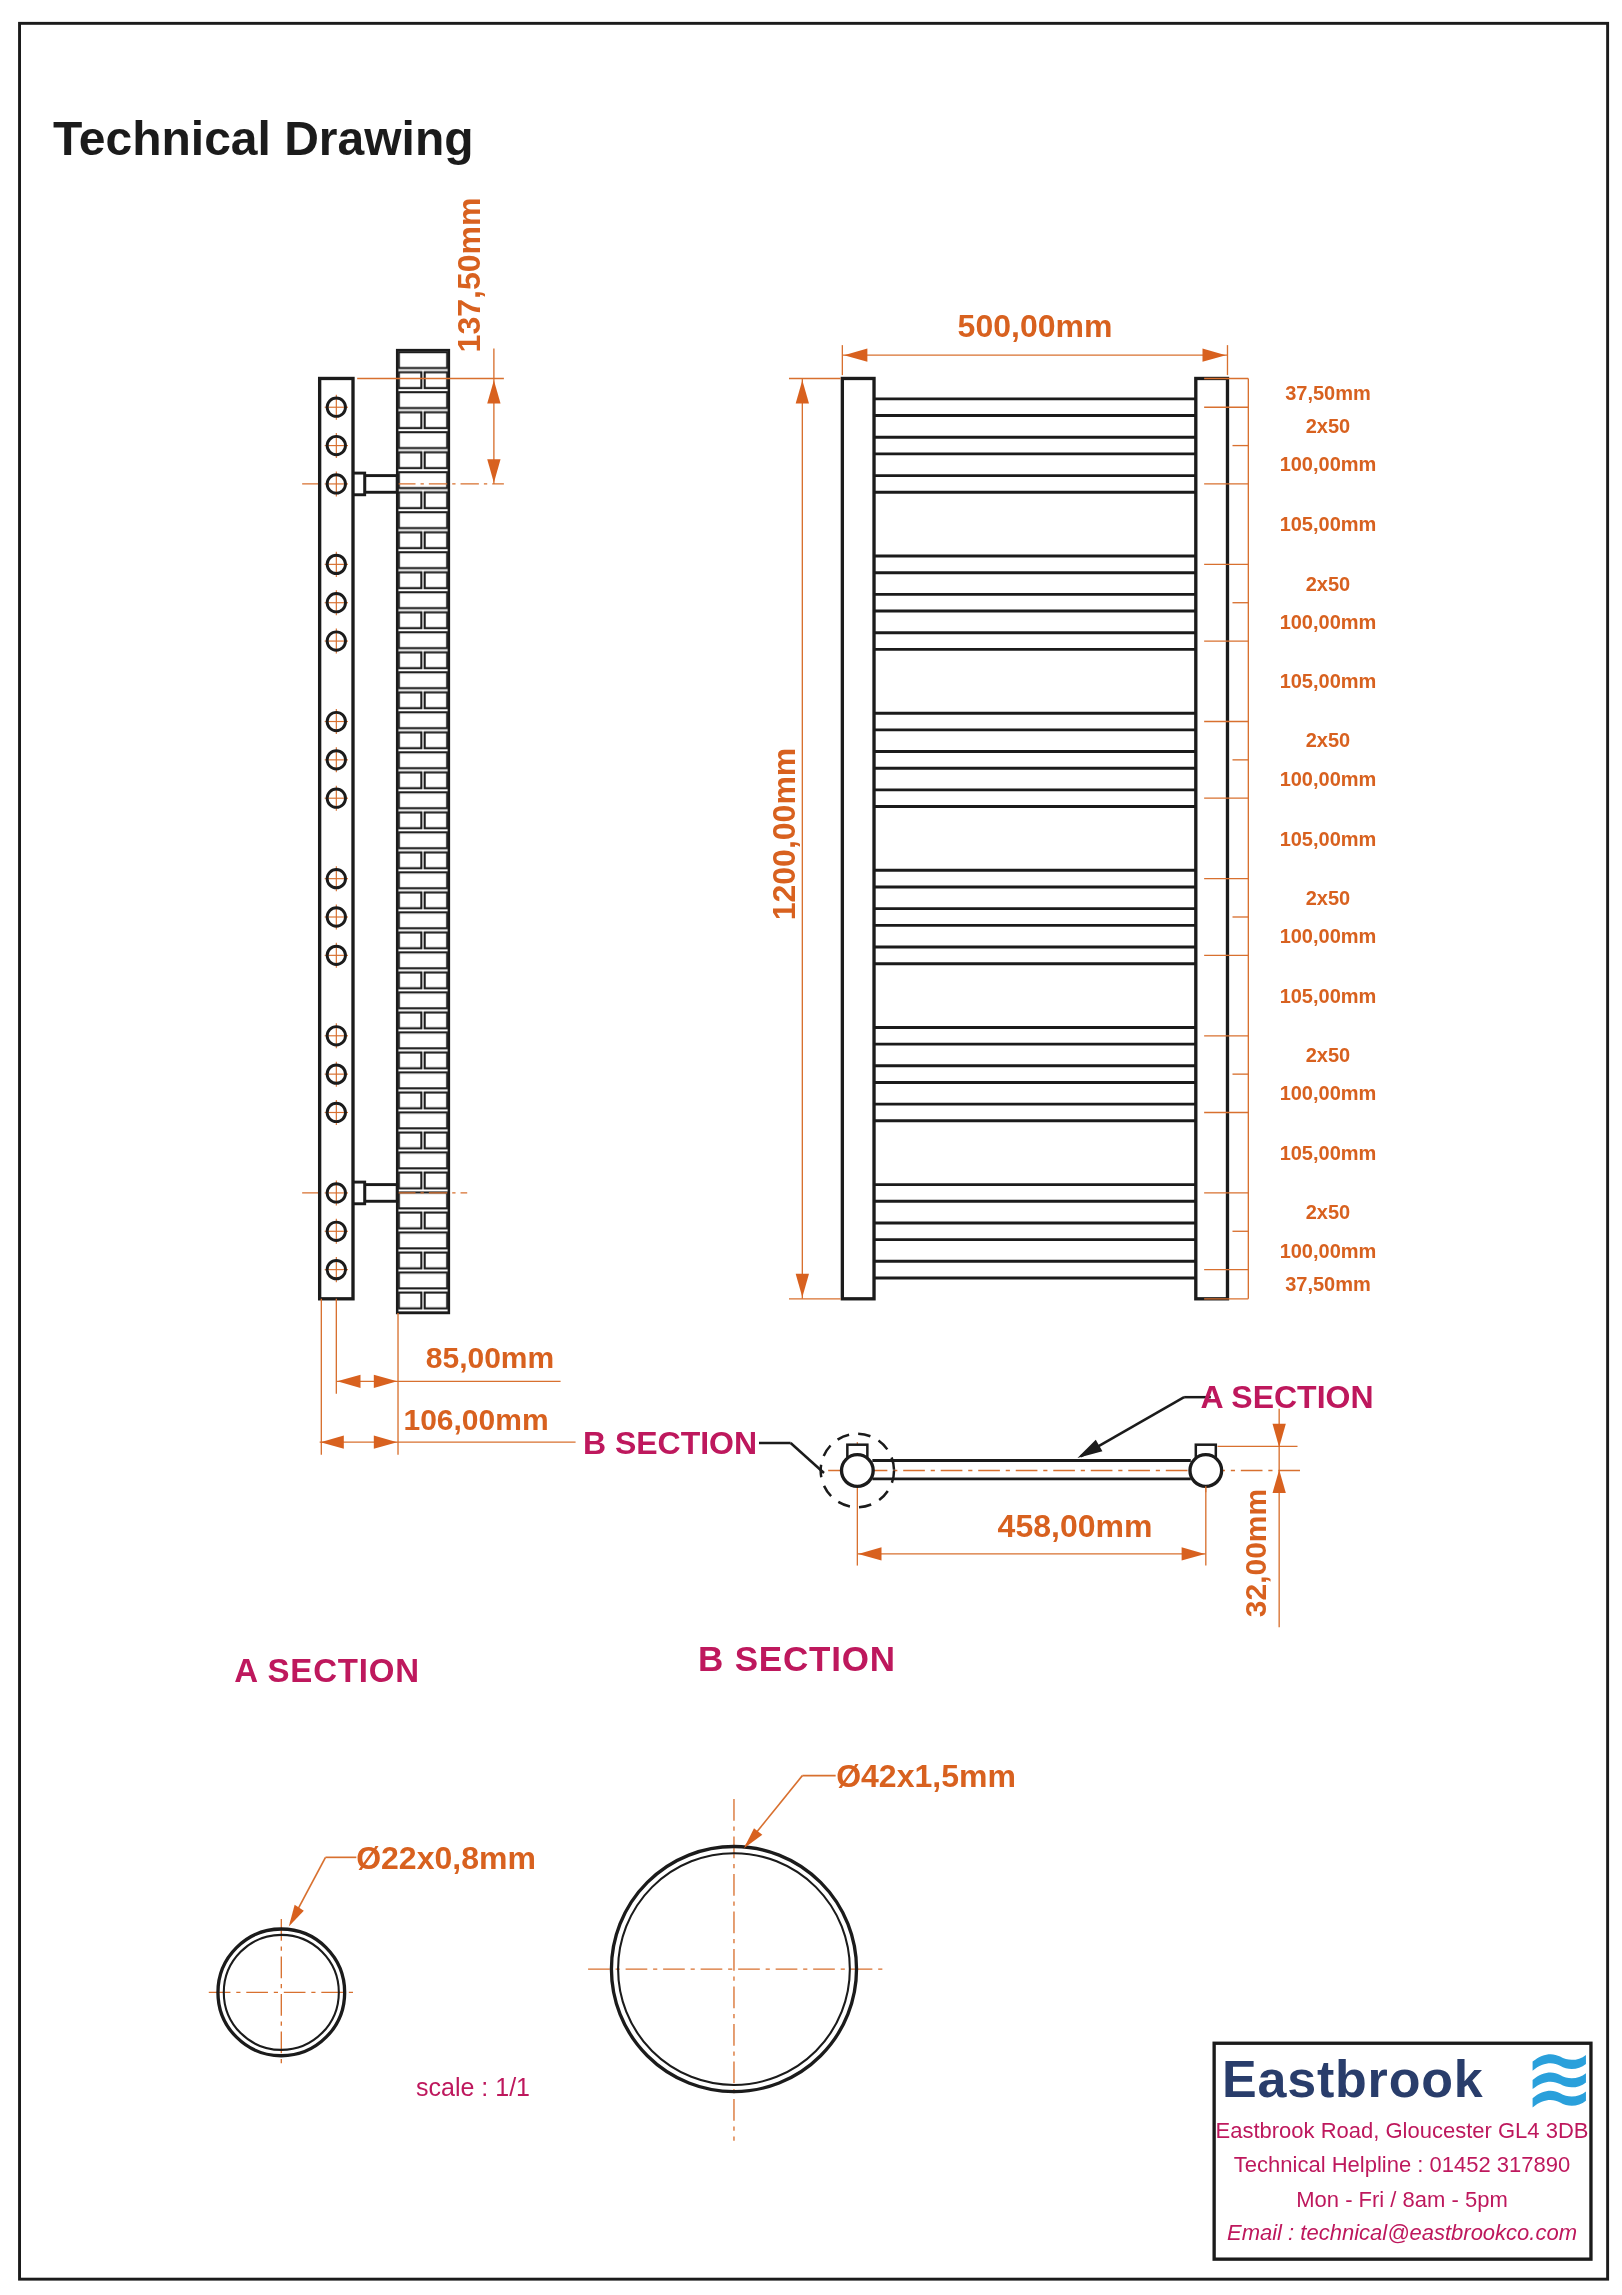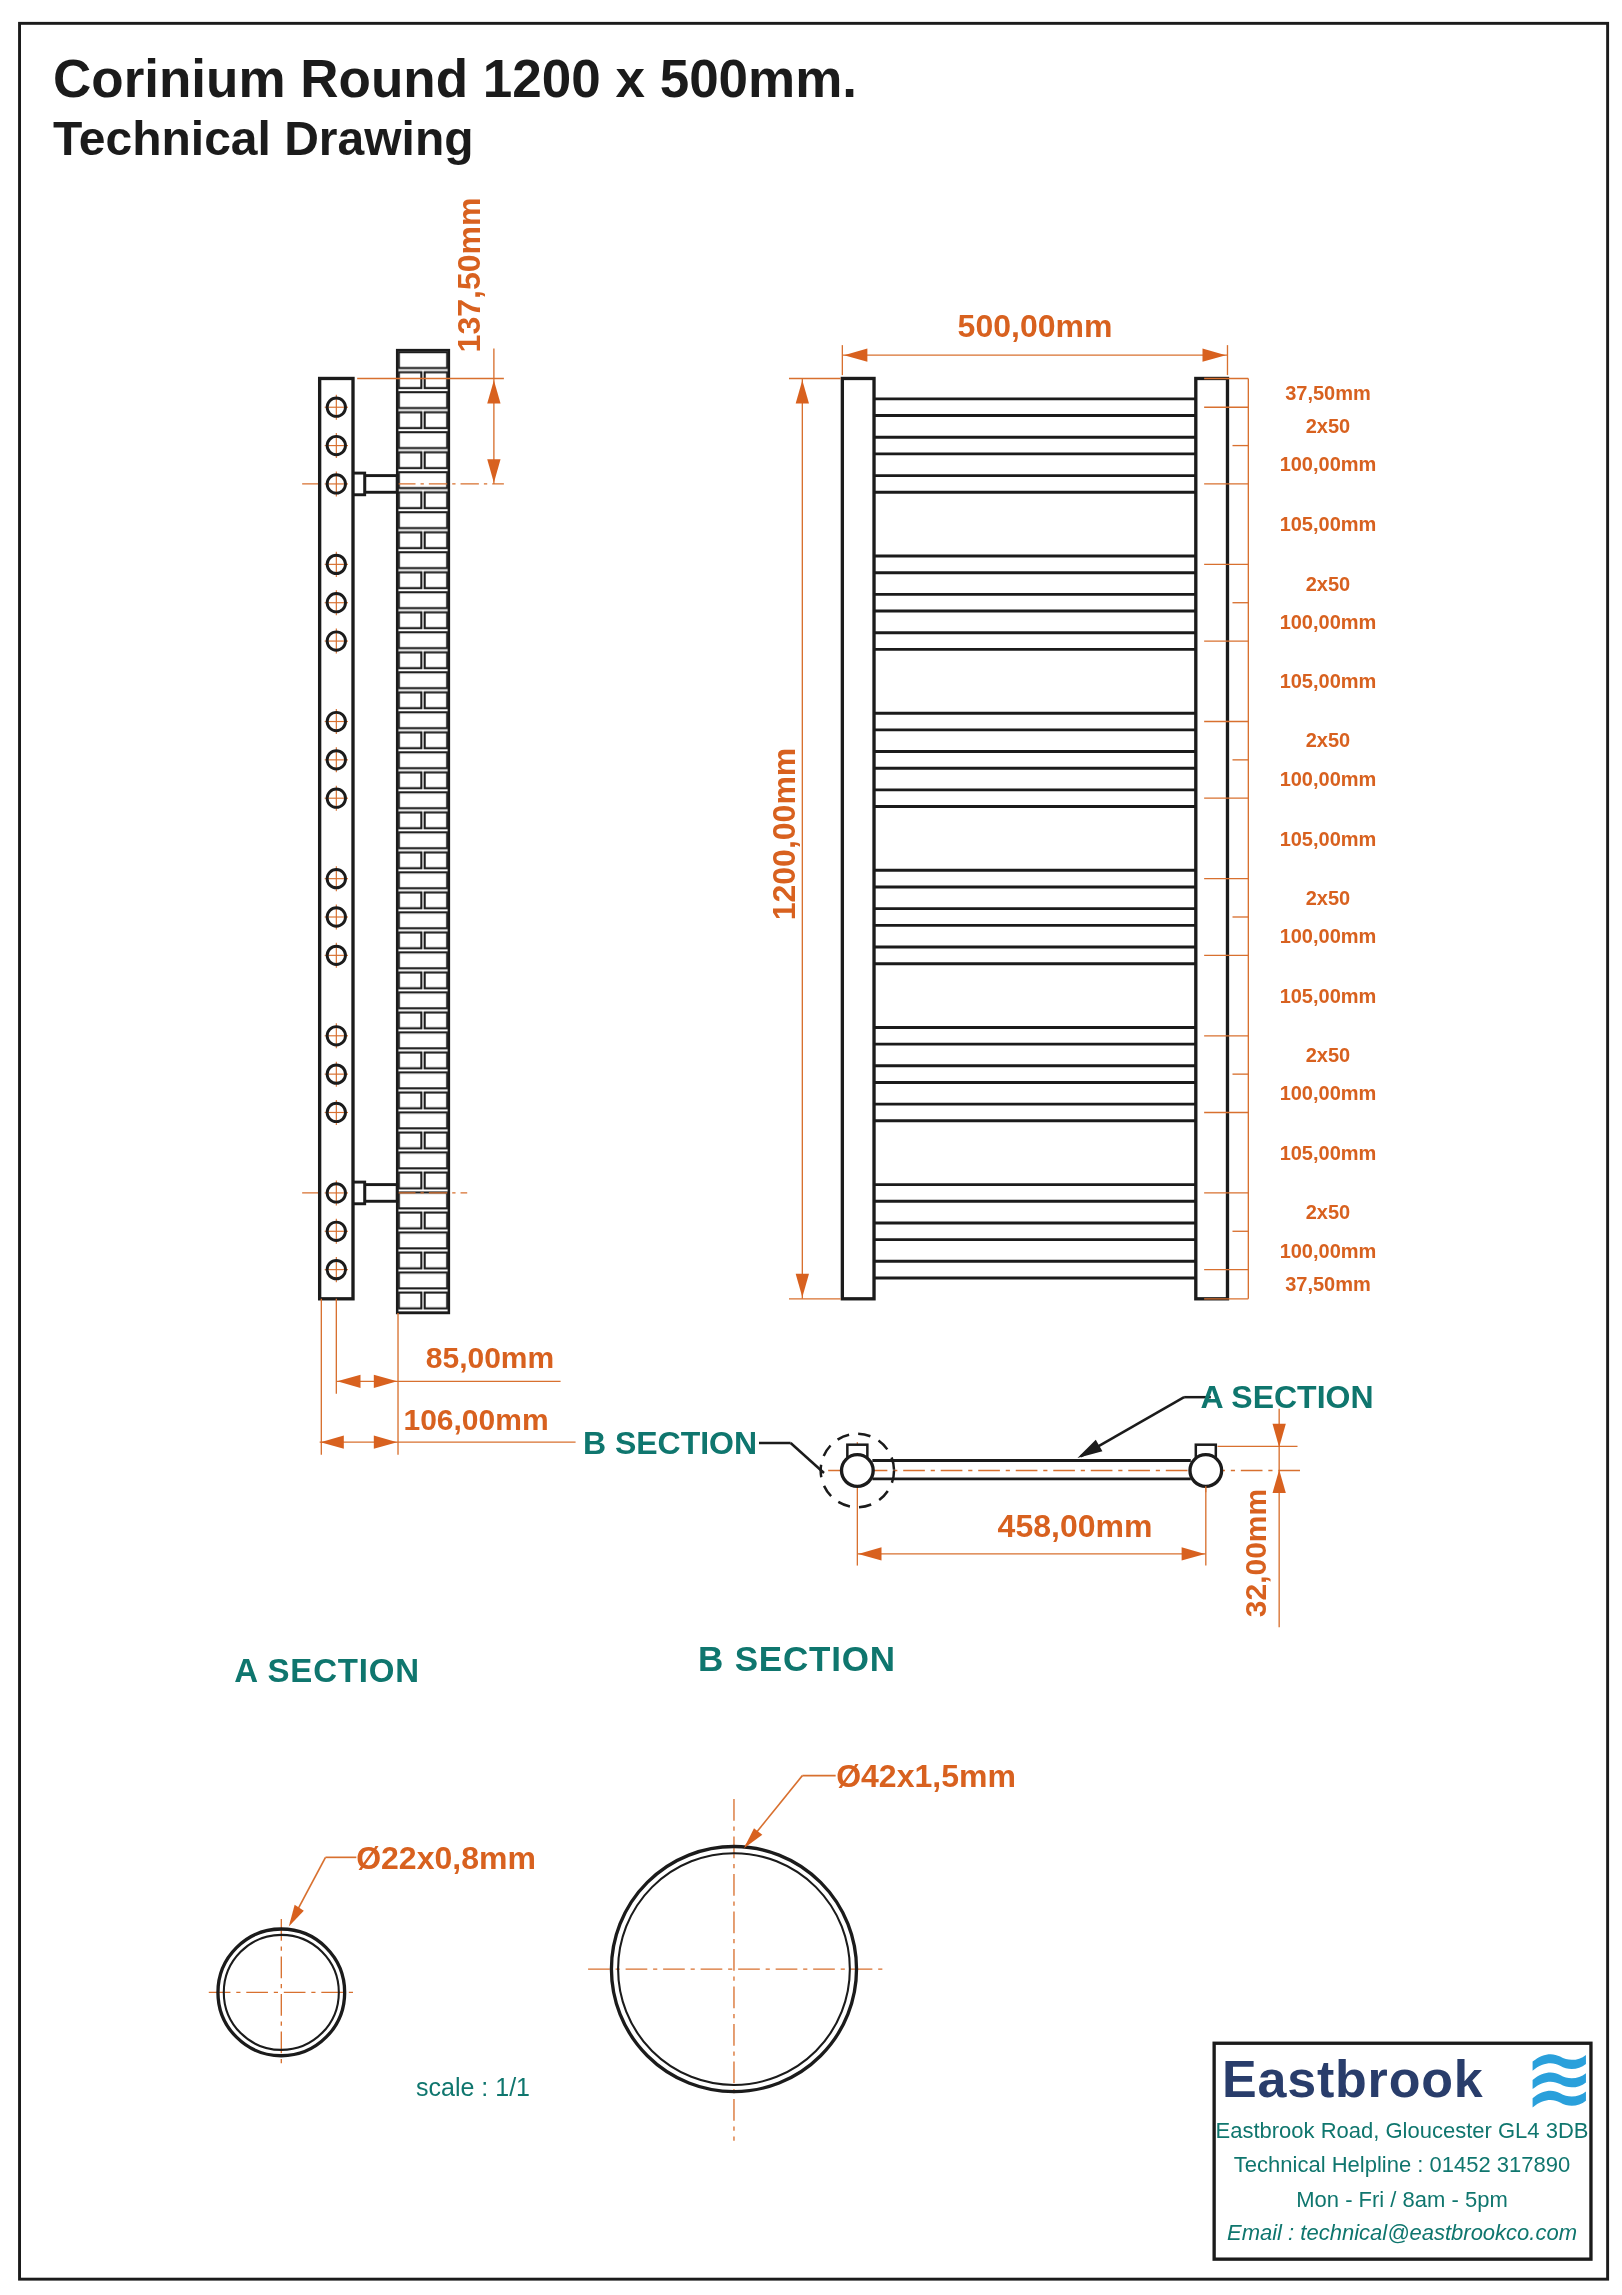--- a/index.html
+++ b/index.html
@@ -1,20 +1,20 @@
 <!DOCTYPE html>
 <html style="font-size:13.3px"><head>
 <meta charset="utf-8">
 <style>
   html,body{margin:0;padding:0;background:#fff;}
   .sheet{position:relative;width:1623px;height:2295px;background:#ffffff;
          font-family:"Liberation Sans",sans-serif;overflow:hidden;}
   .sheet svg{position:absolute;left:0;top:0;}
   .txt{position:absolute;transform:translate(-50%,-50%);white-space:nowrap;
-       color:#0f766e;line-height:1;}
+       color:#be185d;line-height:1;}
   .rot{transform:translate(-50%,-50%) rotate(-90deg);}
   .tl{position:absolute;white-space:nowrap;color:#1b1b1b;line-height:1;}
   .b{font-weight:bold;}
   .orange{color:#D8611F;font-weight:bold;}
   .navy{color:#293D6B;}
   .fs26{font-size:22px;}
   .fs30{font-size:25px;}
   .fs34{font-size:20px;}
   .fs38{font-size:32px;}
   .fs40{font-size:33px;letter-spacing:0.8px;}
@@ -226,21 +226,20 @@
   <g>
     <rect x="1456" y="2451" width="452" height="259" fill="#fff" stroke="#1b1b1b" stroke-width="4"></rect>
     <g fill="#2AA0DB">
       <path d="M1838 2473 C1850 2463 1862 2462 1871 2467 C1881 2473 1893 2472 1902 2465 L1902 2476 C1893 2483 1881 2484 1871 2478 C1862 2473 1850 2474 1838 2484 Z"></path>
       <path d="M1838 2495 C1850 2485 1862 2484 1871 2489 C1881 2495 1893 2494 1902 2487 L1902 2498 C1893 2505 1881 2506 1871 2500 C1862 2495 1850 2496 1838 2506 Z"></path>
       <path d="M1838 2517 C1850 2507 1862 2506 1871 2511 C1881 2517 1893 2516 1902 2509 L1902 2520 C1893 2527 1881 2528 1871 2522 C1862 2517 1850 2518 1838 2528 Z"></path>
     </g>
   </g>
 </svg>
 
-<div class="tl b fs64" style="left:53px;top:52px;">Corinium Round 1200 x 500mm.</div>
 <div class="tl b fs46" style="left:53px;top:115px;">Technical Drawing</div>
 
 <div class="txt rot orange fs38" style="left:469px;top:275px;">137,50mm</div>
 <div class="txt orange fs36 fs34" style="left:490px;top:1358px;font-size:30px;">85,00mm</div>
 <div class="txt orange" style="left:476px;top:1420px;font-size:30px;">106,00mm</div>
 
 <div class="txt orange fs38" style="left:1035px;top:326px;">500,00mm</div>
 <div class="txt rot orange fs38" style="left:784px;top:834px;">1200,00mm</div>
 
 <div class="txt orange fs34" style="left:1328px;top:393px;">37,50mm</div>

